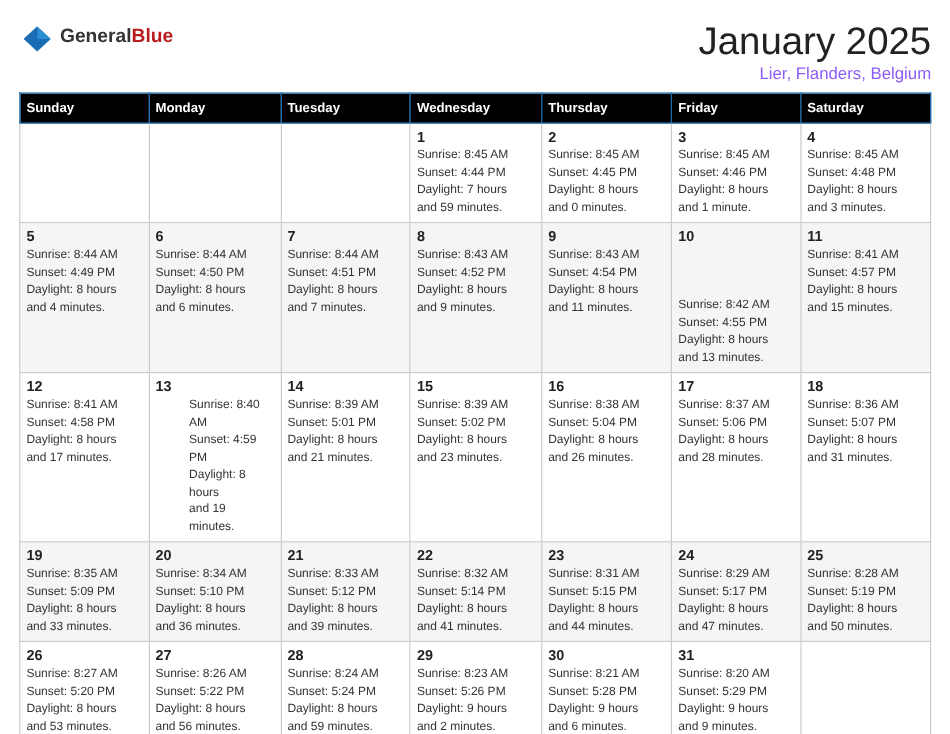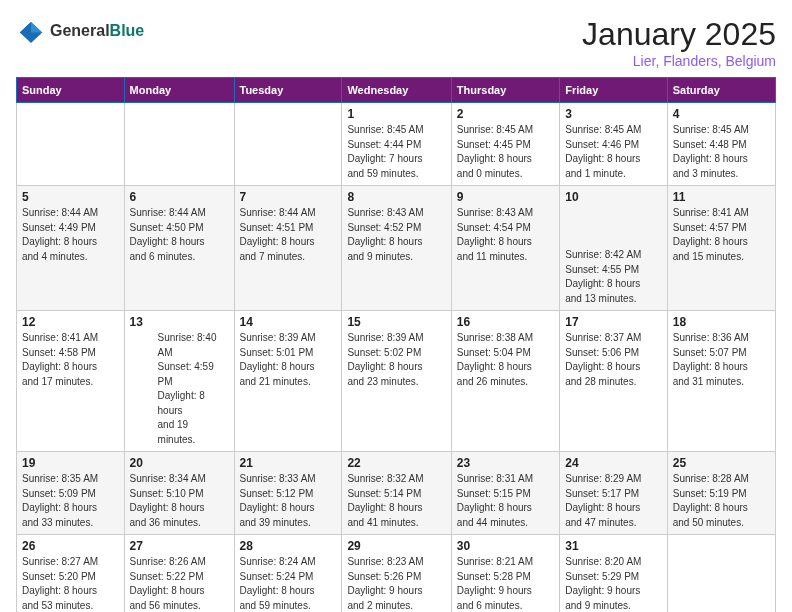--- a/index.html
+++ b/index.html
@@ -22,21 +22,21 @@
       gap: 4px;
     }
     .logo-text {
       display: flex;
       flex-direction: row;
       font-weight: bold;
       font-size: 16px;
       line-height: 1.1;
     }
     .logo-general { color: #333; }
-    .logo-blue { color: #0f766e; }
+    .logo-blue { color: #b91c1c; }
     .logo-icon {
       width: 30px;
       height: 30px;
     }
     .title-section {
       text-align: right;
     }
     .month-title {
       font-size: 32px;
       color: #222;
@@ -45,21 +45,21 @@
     .location {
       font-size: 14px;
       color: #8b5cf6;
     }
     .calendar {
       width: 100%;
       border-collapse: collapse;
       font-size: 10.5px;
     }
     .calendar th {
-      background: #701a75;
+      background: #000000;
       color: #fff;
       text-align: left;
       padding: 6px 5px;
       font-size: 11px;
       border: 1px solid #1a6db5;
     }
     .calendar td {
       border: 1px solid #ccc;
       vertical-align: top;
       padding: 4px 5px;

